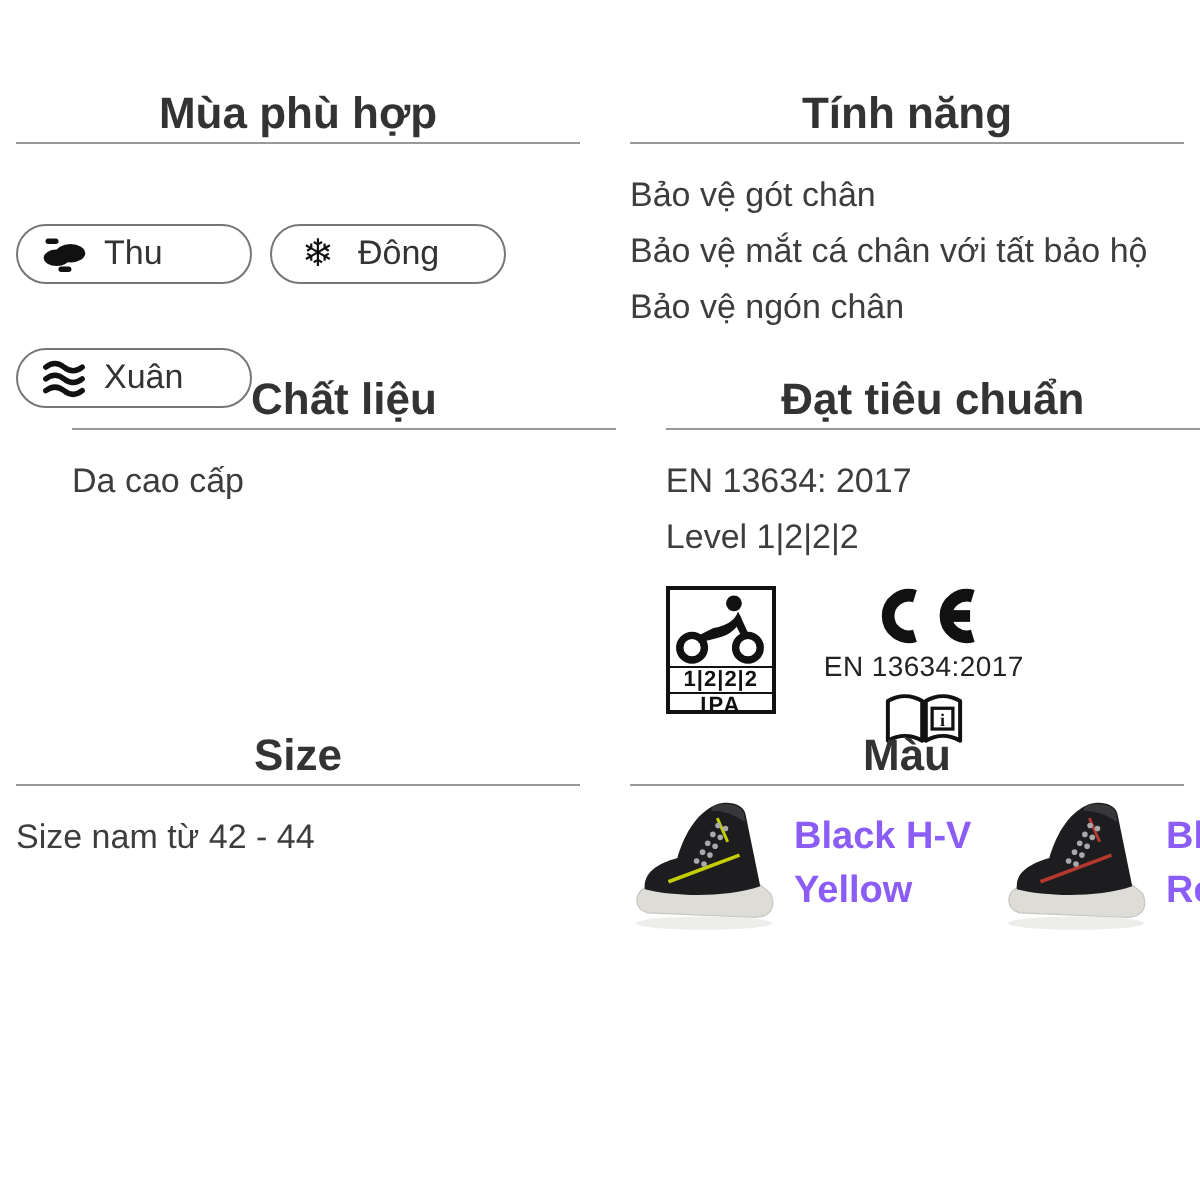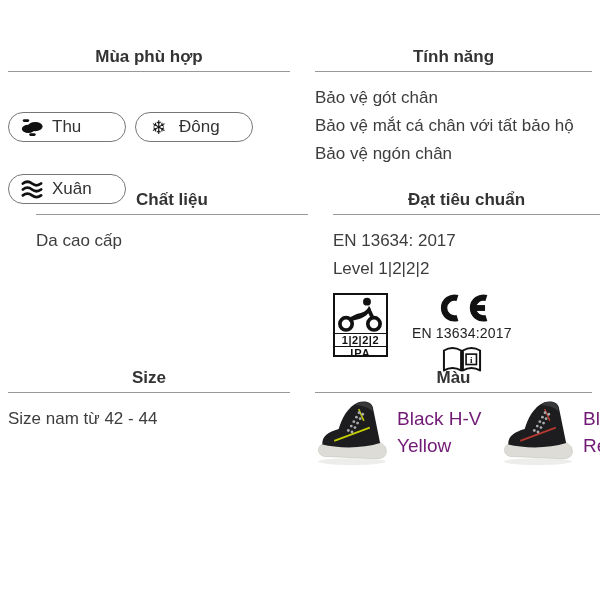--- a/index.html
+++ b/index.html
@@ -12,21 +12,21 @@
     overflow:hidden;
     box-sizing:border-box;
     padding-top:45px;
   }
   .row{display:flex;}
   .row1{height:143px;}
   .row2{height:178px;padding-left:28px;}
   .col-l{width:282px;margin-left:8px;box-sizing:border-box;}
   .col-r{width:277px;margin-left:25px;box-sizing:border-box;}
   h3.sec-title{
-    margin:0;font-size:17px;line-height:24px;font-weight:700;
+    margin:0;font-size:22px;line-height:24px;font-weight:700;
     text-align:center;color:#333;
     border-bottom:1px solid #999;padding-bottom:2px;
   }
   .sec-body{margin-top:12px;}
   .line{font-size:17px;line-height:28px;color:#3d3d3d;}
   
   .pills{margin-top:16px;display:flex;flex-wrap:wrap;}
   .pill{
     width:118px;height:30px;box-sizing:border-box;
     border:1px solid #777;border-radius:15px;
@@ -48,21 +48,21 @@
   .moto-lv{height:15px;border-bottom:1.5px solid #111;font-size:11px;font-weight:700;color:#111;
     display:flex;align-items:center;justify-content:center;letter-spacing:0.5px;}
   .moto-ipa{height:13px;font-size:11px;font-weight:700;color:#111;
     display:flex;align-items:center;justify-content:center;letter-spacing:1px;}
   .ce-col{margin-left:24px;display:flex;flex-direction:column;align-items:center;}
   .ce-std{font-size:14px;color:#222;margin-top:2px;letter-spacing:0.2px;}
   .book-wrap{margin-top:5px;}
   
   .color-row{display:flex;align-items:center;margin-top:2px;}
   .shoe{width:74px;height:70px;flex:0 0 auto;}
-  .opt-label{font-size:19px;line-height:27px;color:#701a75;margin-left:8px;}
+  .opt-label{font-size:19px;line-height:27px;color:#8b5cf6;margin-left:8px;font-weight:bold;}
   .opt-label.l1{width:94px;}
   .opt-label.l2{width:62px;}
   .opt2{margin-left:10px;}
   svg{display:block;}
 </style>
 </head>
 <body>
 
 <div class="page">
 

